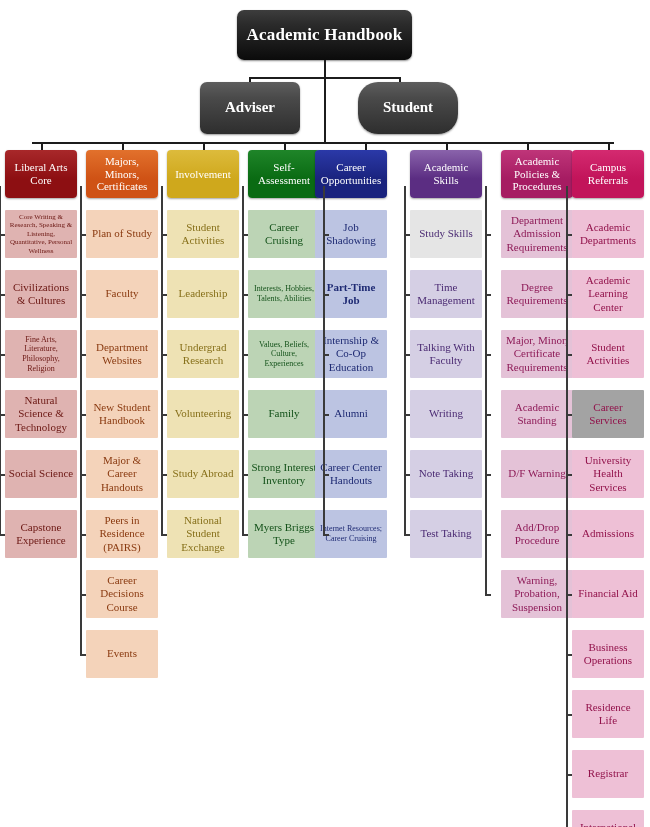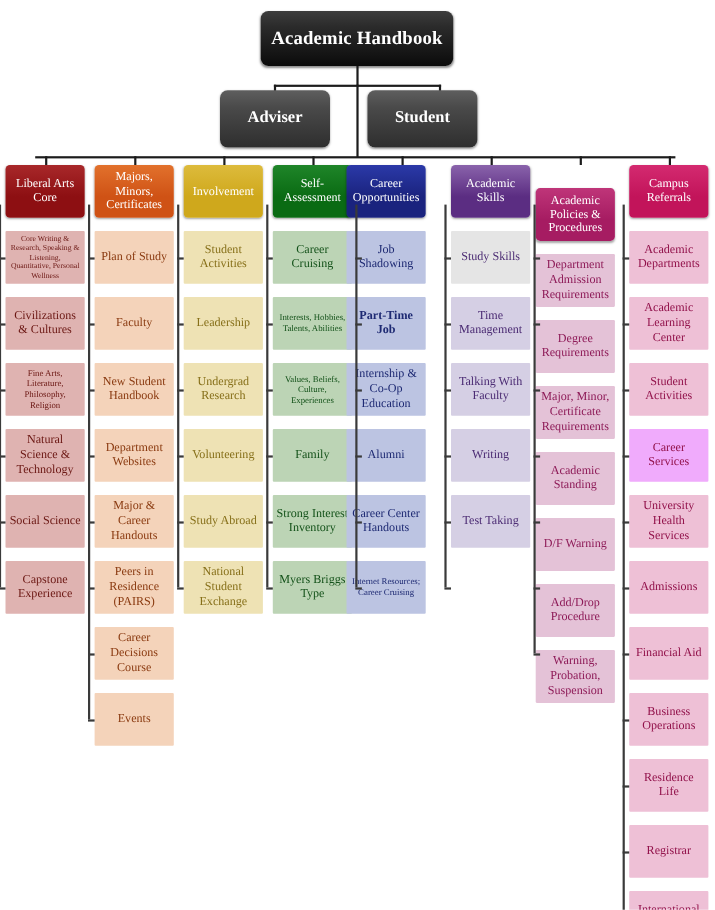--- a/index.html
+++ b/index.html
@@ -53,21 +53,21 @@
     display: flex;
     align-items: center;
     justify-content: center;
     color: #ffffff;
     font-weight: bold;
     font-size: 15px;
     text-align: center;
     line-height: 1.15;
   }
   #node-adviser { left: 200px; }
-  #node-student { left: 334px; }
+  #node-student { left: 358px; border-radius: 20px; }
 
   
   .ln-v { position: absolute; width: 2px; background: #1c1c1c; }
   .ln-h { position: absolute; height: 2px; background: #1c1c1c; }
   .spine { position: absolute; width: 2px; background: #3a3a3a; }
   .tick  { position: absolute; height: 2px; background: #3a3a3a; }
 
   
   .column {
     position: absolute;
@@ -166,24 +166,24 @@
           <span>Majors, Minors, Certificates</span>
         </div>
         <div class="col-items">
           <div class="item sz-normal" style="background: rgb(244, 211, 186); color: rgb(138, 58, 16);">
             <span>Plan of Study</span>
           </div>
           <div class="item sz-normal" style="background: rgb(244, 211, 186); color: rgb(138, 58, 16);">
             <span>Faculty</span>
           </div>
           <div class="item sz-normal" style="background: rgb(244, 211, 186); color: rgb(138, 58, 16);">
+            <span>Department Websites</span>
+          </div>
+          <div class="item sz-normal" style="background: rgb(244, 211, 186); color: rgb(138, 58, 16);">
             <span>New Student Handbook</span>
-          </div>
-          <div class="item sz-normal" style="background: rgb(244, 211, 186); color: rgb(138, 58, 16);">
-            <span>Department Websites</span>
           </div>
           <div class="item sz-normal" style="background: rgb(244, 211, 186); color: rgb(138, 58, 16);">
             <span>Major &amp; Career Handouts</span>
           </div>
           <div class="item sz-normal" style="background: rgb(244, 211, 186); color: rgb(138, 58, 16);">
             <span>Peers in Residence (PAIRS)</span>
           </div>
           <div class="item sz-normal" style="background: rgb(244, 211, 186); color: rgb(138, 58, 16);">
             <span>Career Decisions Course</span>
           </div>
@@ -278,25 +278,28 @@
           <div class="item sz-normal" style="background: rgb(213, 207, 228); color: rgb(75, 43, 115);">
             <span>Time Management</span>
           </div>
           <div class="item sz-normal" style="background: rgb(213, 207, 228); color: rgb(75, 43, 115);">
             <span>Talking With Faculty</span>
           </div>
           <div class="item sz-normal" style="background: rgb(213, 207, 228); color: rgb(75, 43, 115);">
             <span>Writing</span>
           </div>
           <div class="item sz-normal" style="background: rgb(213, 207, 228); color: rgb(75, 43, 115);">
+            <span>Note Taking</span>
+          </div>
+          <div class="item sz-normal" style="background: rgb(213, 207, 228); color: rgb(75, 43, 115);">
             <span>Test Taking</span>
           </div>
         </div>
       </div>
-      <div class="column" style="left: 487px; margin-top: 21px;">
+      <div class="column" style="left: 501px;">
         <div class="col-header" style="background: linear-gradient(rgb(191, 53, 121) 0%, rgb(166, 28, 98) 60%, rgb(166, 28, 98) 100%);">
           <span>Academic Policies &amp; Procedures</span>
         </div>
         <div class="col-items">
           <div class="item sz-normal" style="background: rgb(228, 194, 215); color: rgb(142, 27, 88);">
             <span>Department Admission Requirements</span>
           </div>
           <div class="item sz-normal" style="background: rgb(228, 194, 215); color: rgb(142, 27, 88);">
             <span>Degree Requirements</span>
           </div>
@@ -324,21 +327,21 @@
         <div class="col-items">
           <div class="item sz-normal" style="background: rgb(238, 192, 214); color: rgb(146, 18, 75);">
             <span>Academic Departments</span>
           </div>
           <div class="item sz-normal" style="background: rgb(238, 192, 214); color: rgb(146, 18, 75);">
             <span>Academic Learning Center</span>
           </div>
           <div class="item sz-normal" style="background: rgb(238, 192, 214); color: rgb(146, 18, 75);">
             <span>Student Activities</span>
           </div>
-          <div class="item sz-normal" style="background: #f0abfc; color: rgb(146, 18, 75);">
+          <div class="item sz-normal" style="background: #a3a3a3; color: rgb(146, 18, 75);">
             <span>Career Services</span>
           </div>
           <div class="item sz-normal" style="background: rgb(238, 192, 214); color: rgb(146, 18, 75);">
             <span>University Health Services</span>
           </div>
           <div class="item sz-normal" style="background: rgb(238, 192, 214); color: rgb(146, 18, 75);">
             <span>Admissions</span>
           </div>
           <div class="item sz-normal" style="background: rgb(238, 192, 214); color: rgb(146, 18, 75);">
             <span>Financial Aid</span>

